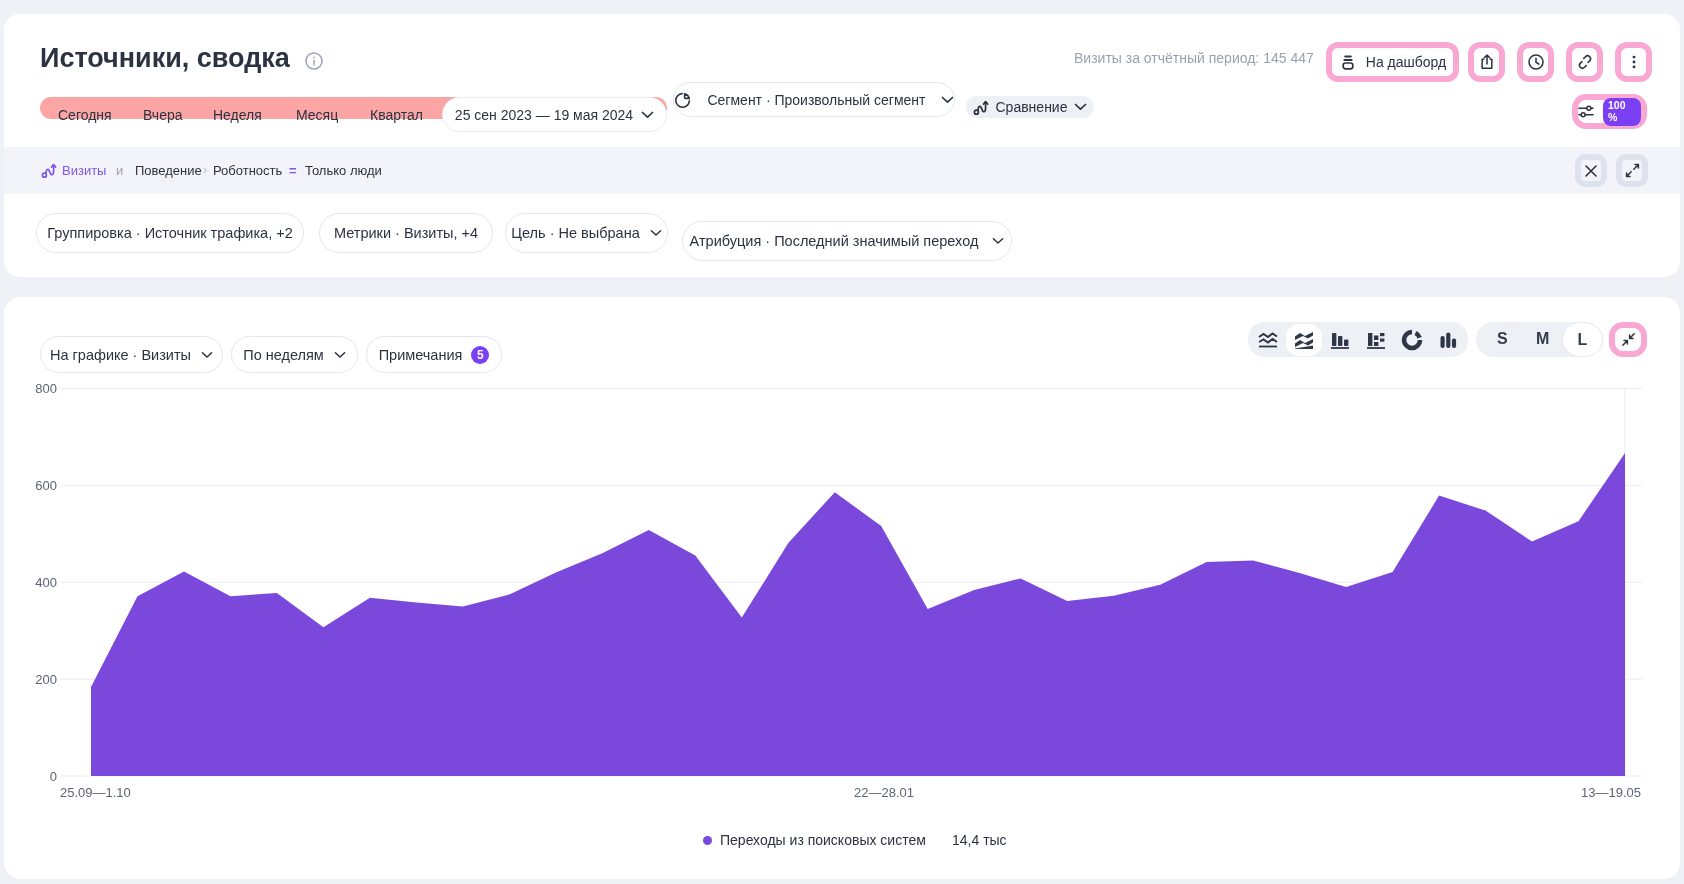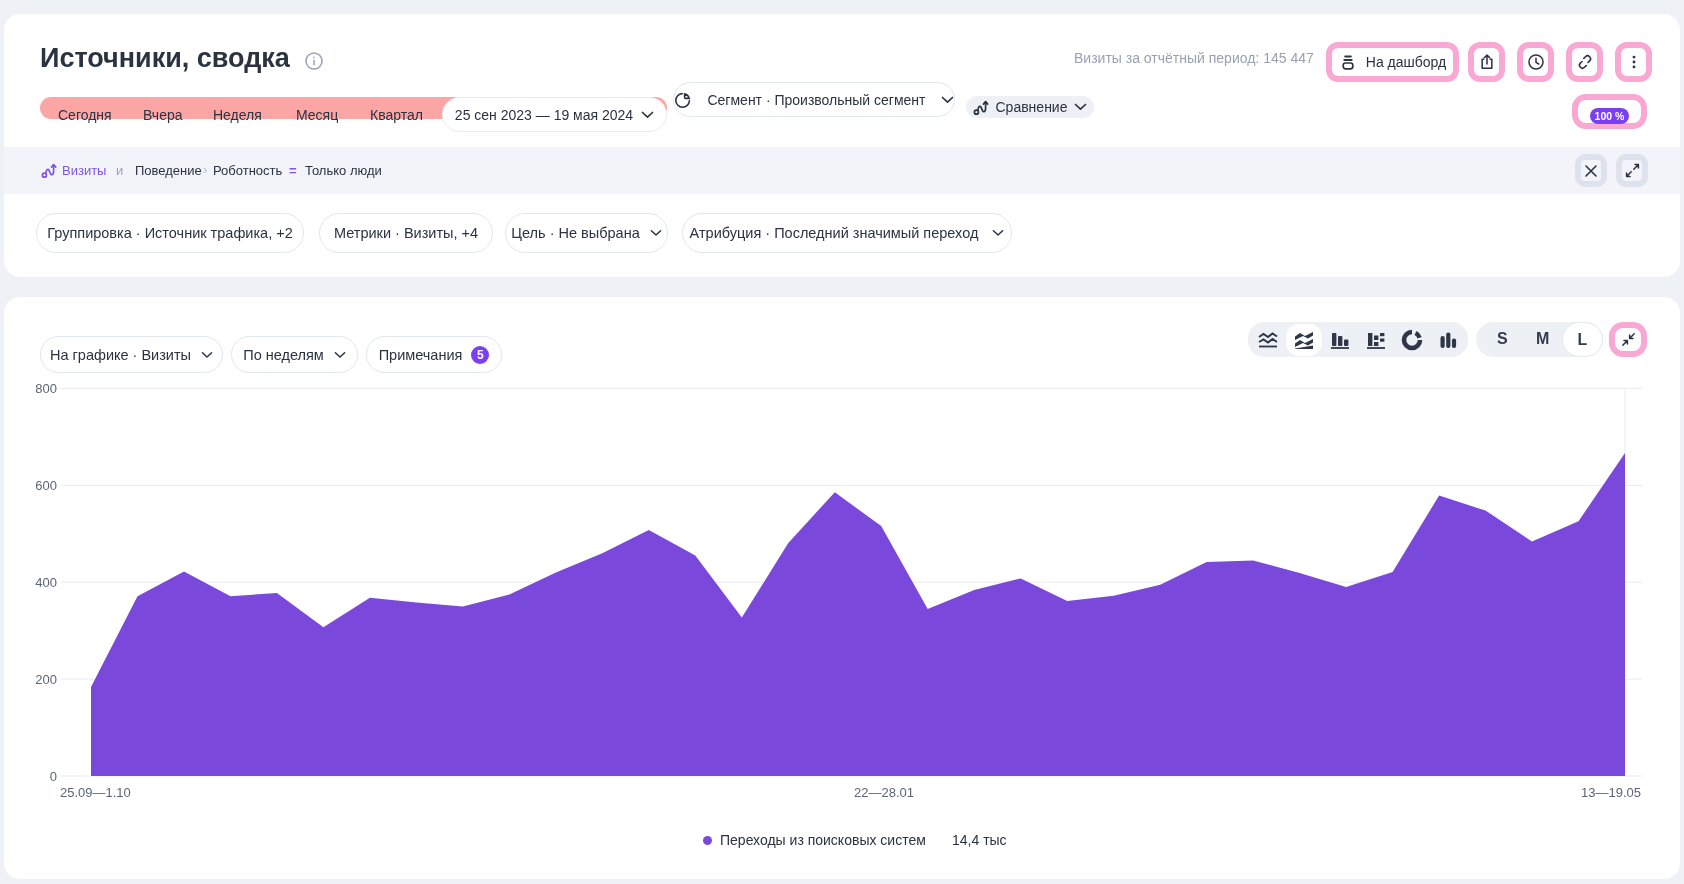--- a/index.html
+++ b/index.html
@@ -95,21 +95,21 @@
       <circle cx="3.4" cy="14.2" r="2"></circle>
       <path d="M4.9 12.2 C5.3 8.6 6.7 7.4 7.9 9.1 C8.9 10.6 9.2 13.3 10.6 13.7 C11.9 14.0 12.6 12.4 12.6 9.7 V4.2"></path>
       <path d="M10.5 6.1 L12.6 3.6 L14.7 6.1"></path>
     </svg>
     <span>Сравнение</span>
     <svg width="13" height="8" viewBox="0 0 13 8" fill="none" stroke="#2b3240" stroke-width="1.7" stroke-linecap="round" stroke-linejoin="round">
         <path d="M1.5 1.5 L6.5 6.2 L11.5 1.5"></path>
       </svg>
   </div>
 
-  <div class="btn" style="left:1568px; top:80px; width:75px; height:35px; border-radius:14px; gap:9px;flex-direction:column;">
+  <div class="btn" style="left:1568px; top:80px; width:75px; height:35px; border-radius:14px; gap:9px;">
     <svg width="17" height="15" viewBox="0 0 17 15" fill="none" stroke="#2b3240" stroke-width="1.6" stroke-linecap="round">
       <line x1="1" y1="4" x2="9.3" y2="4"></line>
         <circle cx="11.5" cy="4" r="2.1"></circle>
         <line x1="13.7" y1="4" x2="16" y2="4"></line>
       <line x1="1" y1="11" x2="3.3" y2="11"></line>
         <circle cx="5.5" cy="11" r="2.1"></circle>
         <line x1="7.7" y1="11" x2="16" y2="11"></line>
     </svg>
     <span style="background:#7a3ff2; color:#fff; font-size:10.5px; font-weight:700; border-radius:8px; padding:1.5px 5px 2.5px;">100 %</span>
   </div>
@@ -141,21 +141,21 @@
   </div>
 
   <div class="chip" style="left:32px; top:199px; width:268px;">Группировка · Источник трафика, +2</div>
   <div class="chip" style="left:315px; top:199px; width:174px;">Метрики · Визиты, +4</div>
   <div class="chip" style="left:501px; top:199px; width:163px; gap:10px;">
     <span>Цель · Не выбрана</span>
     <svg width="12" height="8" viewBox="0 0 13 8" fill="none" stroke="#2b3240" stroke-width="1.6" stroke-linecap="round" stroke-linejoin="round">
         <path d="M1.5 1.5 L6.5 6.2 L11.5 1.5"></path>
       </svg>
   </div>
-  <div class="chip" style="left:678px; top:199px; width:330px; gap:14px;">
+  <div class="chip" style="left:678px; top:207px; width:330px; gap:14px;">
     <span>Атрибуция · Последний значимый переход</span>
     <svg width="12" height="8" viewBox="0 0 13 8" fill="none" stroke="#2b3240" stroke-width="1.6" stroke-linecap="round" stroke-linejoin="round">
         <path d="M1.5 1.5 L6.5 6.2 L11.5 1.5"></path>
       </svg>
   </div>
 </div>
 
 <div class="card" id="card2">
 
   <div class="chip2" style="left:36px; top:23px; width:183px; gap:10px;">

